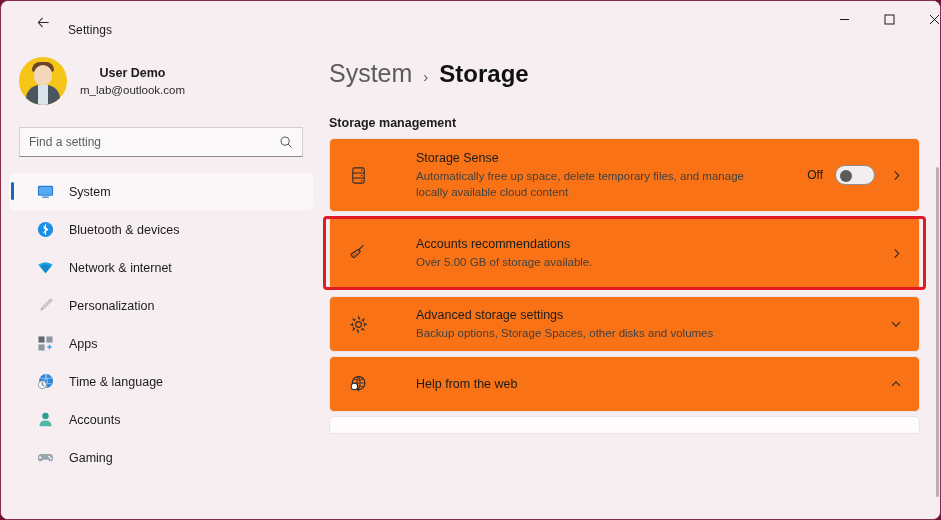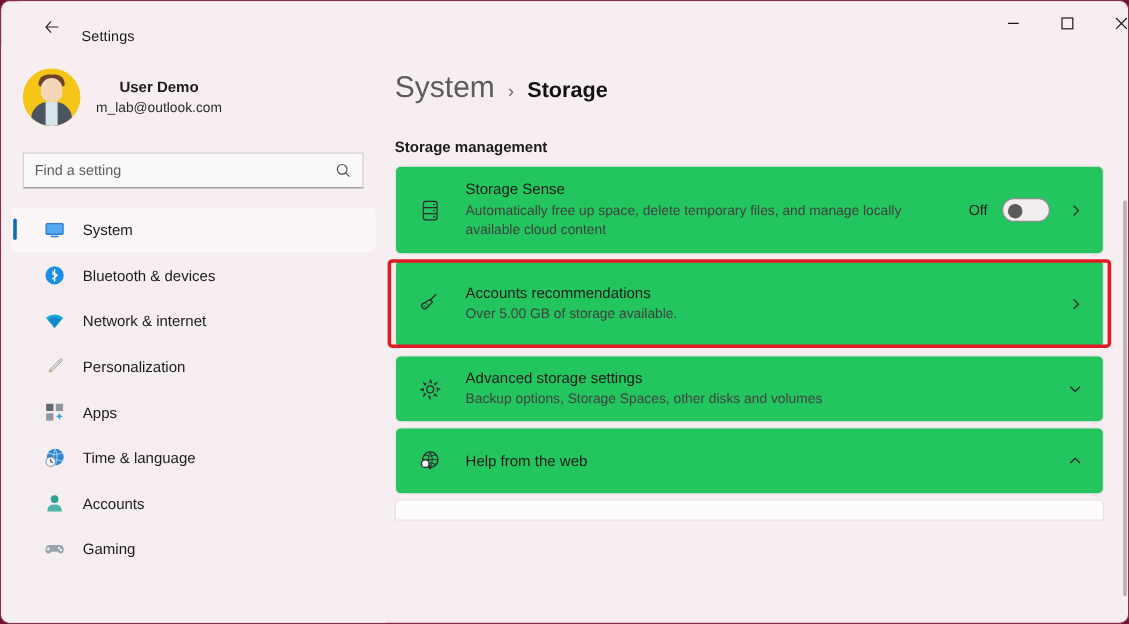--- a/index.html
+++ b/index.html
@@ -140,36 +140,37 @@
     display: flex; align-items: baseline;
     padding: 22px 0 0 8px;
   }
   .crumb-parent {
     font-size: 25px; color: #5c5c5c; font-weight: normal;
   }
   .crumb-sep {
     font-size: 15px; color: #5c5c5c; margin: 0 11px;
   }
   .crumb-current {
-    font-size: 18px; color: #101010; font-weight: bold;
+    font-size: 24px; color: #101010; font-weight: bold;
   }
   .section-title {
     font-size: 12.5px; font-weight: bold; color: #1b1b1b;
     margin: 28px 0 8px 8px;
   }
   .card {
     margin: 0 22px 4px 8px;
-    background: #22c55e;
+    background: #f97316;
     border: 1px solid #eae2e5;
     border-radius: 5px;
     display: flex; align-items: center;
     min-height: 56px;
     padding: 10px 14px 10px 14px;
     cursor: pointer;
     position: relative;
+    gap: 28px;
   }
   .card.tall { min-height: 74px; }
   .card-icon {
     width: 28px; flex: 0 0 28px;
     display: flex; align-items: center; justify-content: center;
     margin-right: 16px;
   }
   .card-body { flex: 1; min-width: 0; }
   .card-title {
     font-size: 12.5px; color: #1b1b1b; line-height: 17px;

